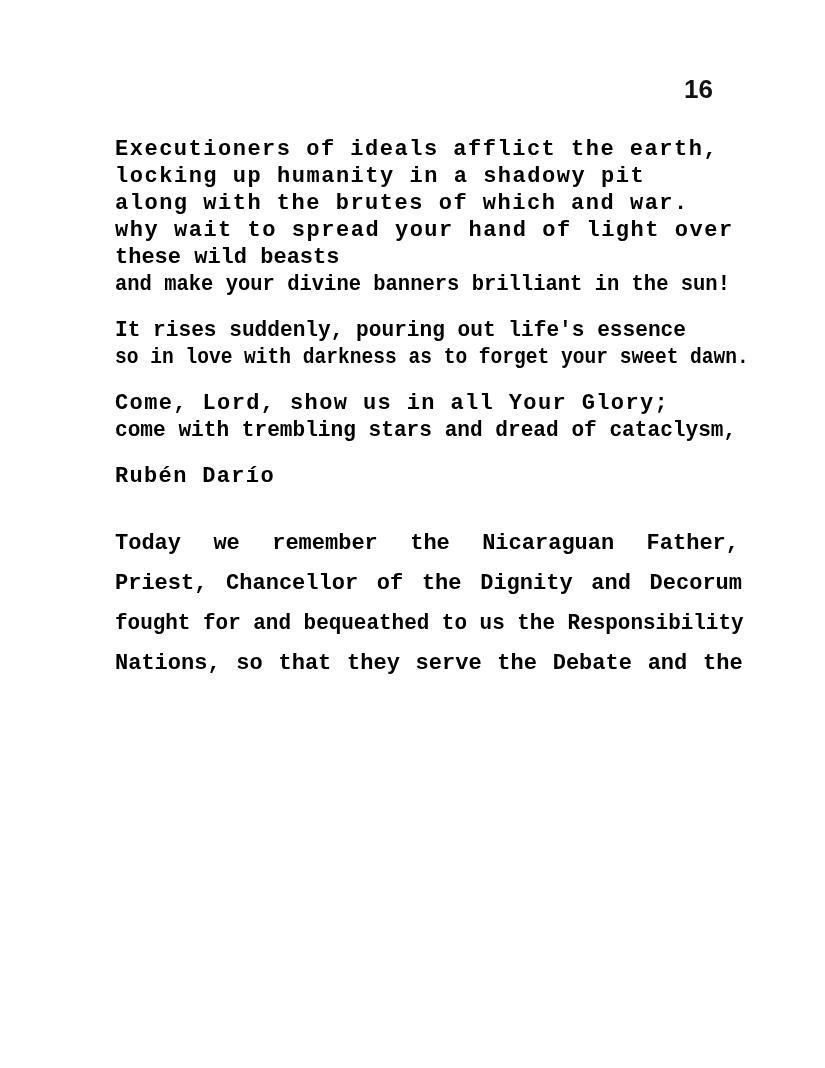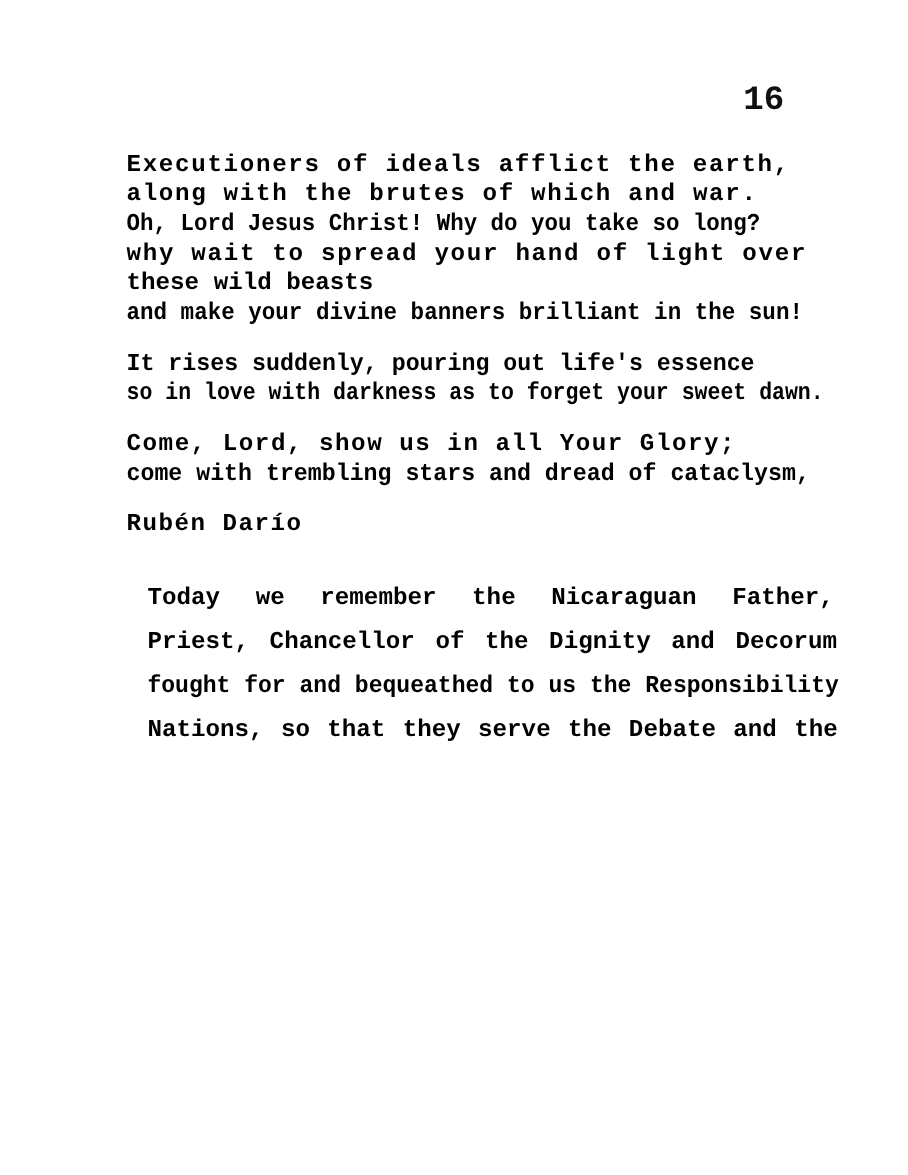--- a/index.html
+++ b/index.html
@@ -10,22 +10,22 @@
     background: #ffffff;
     color: #000000;
     font-family: "Liberation Mono", "DejaVu Sans Mono", monospace;
     font-weight: 700;
     overflow: hidden;
   }
   .page-number {
     position: absolute;
     top: 74px;
     right: 112px;
-    font-family: Liberation Mono, monospace;
-    font-size: 31px;
+    font-family: Liberation Sans, sans-serif;
+    font-size: 26px;
     font-weight: 700;
     color: #111111;
   }
   .body-col {
     position: absolute;
     left: 115px;
     top: 136px;
     width: 660px;
   }
   .stanza { margin: 0 0 19px 0; }
@@ -35,35 +35,35 @@
     white-space: pre;
     font-family: Liberation Mono, monospace;
   }
   .line > .line-text {
     display: inline-block;
     white-space: pre;
     transform-origin: left center;
   }
   .signature-block { margin-top: 7px; }
   .para-block { margin-top: 34px; }
-  .para-block .line { line-height: 40px; margin-left: 19px; }
+  .para-block .line { line-height: 40px; }
 </style>
 </head>
 <body>
 
 <div class="page">
 
   <div class="page-number">16</div>
 
   <div class="body-col">
 
     <div class="stanza">
         <div class="line"><span class="line-text" style="letter-spacing: 1.50781px;">Executioners of ideals afflict the earth,</span></div>
+        <div class="line"><span class="line-text" style="letter-spacing: 1.52321px;">locking up humanity in a shadowy pit</span></div>
         <div class="line"><span class="line-text" style="letter-spacing: 1.51042px;">along with the brutes of which and war.</span></div>
-        <div class="line"><span class="line-text" style="transform: scaleX(0.928588);">Oh, Lord Jesus Christ! Why do you take so long?</span></div>
         <div class="line"><span class="line-text" style="letter-spacing: 1.52934px;">why wait to spread your hand of light over</span></div>
         <div class="line"><span class="line-text">these wild beasts</span></div>
         <div class="line"><span class="line-text" style="transform: scaleX(0.931584);">and make your divine banners brilliant in the sun!</span></div>
       </div>
 
     <div class="stanza">
         <div class="line"><span class="line-text" style="transform: scaleX(0.96104);">It rises suddenly, pouring out life's essence</span></div>
         <div class="line"><span class="line-text" style="transform: scaleX(0.889032);">so in love with darkness as to forget your sweet dawn.</span></div>
       </div>
 

